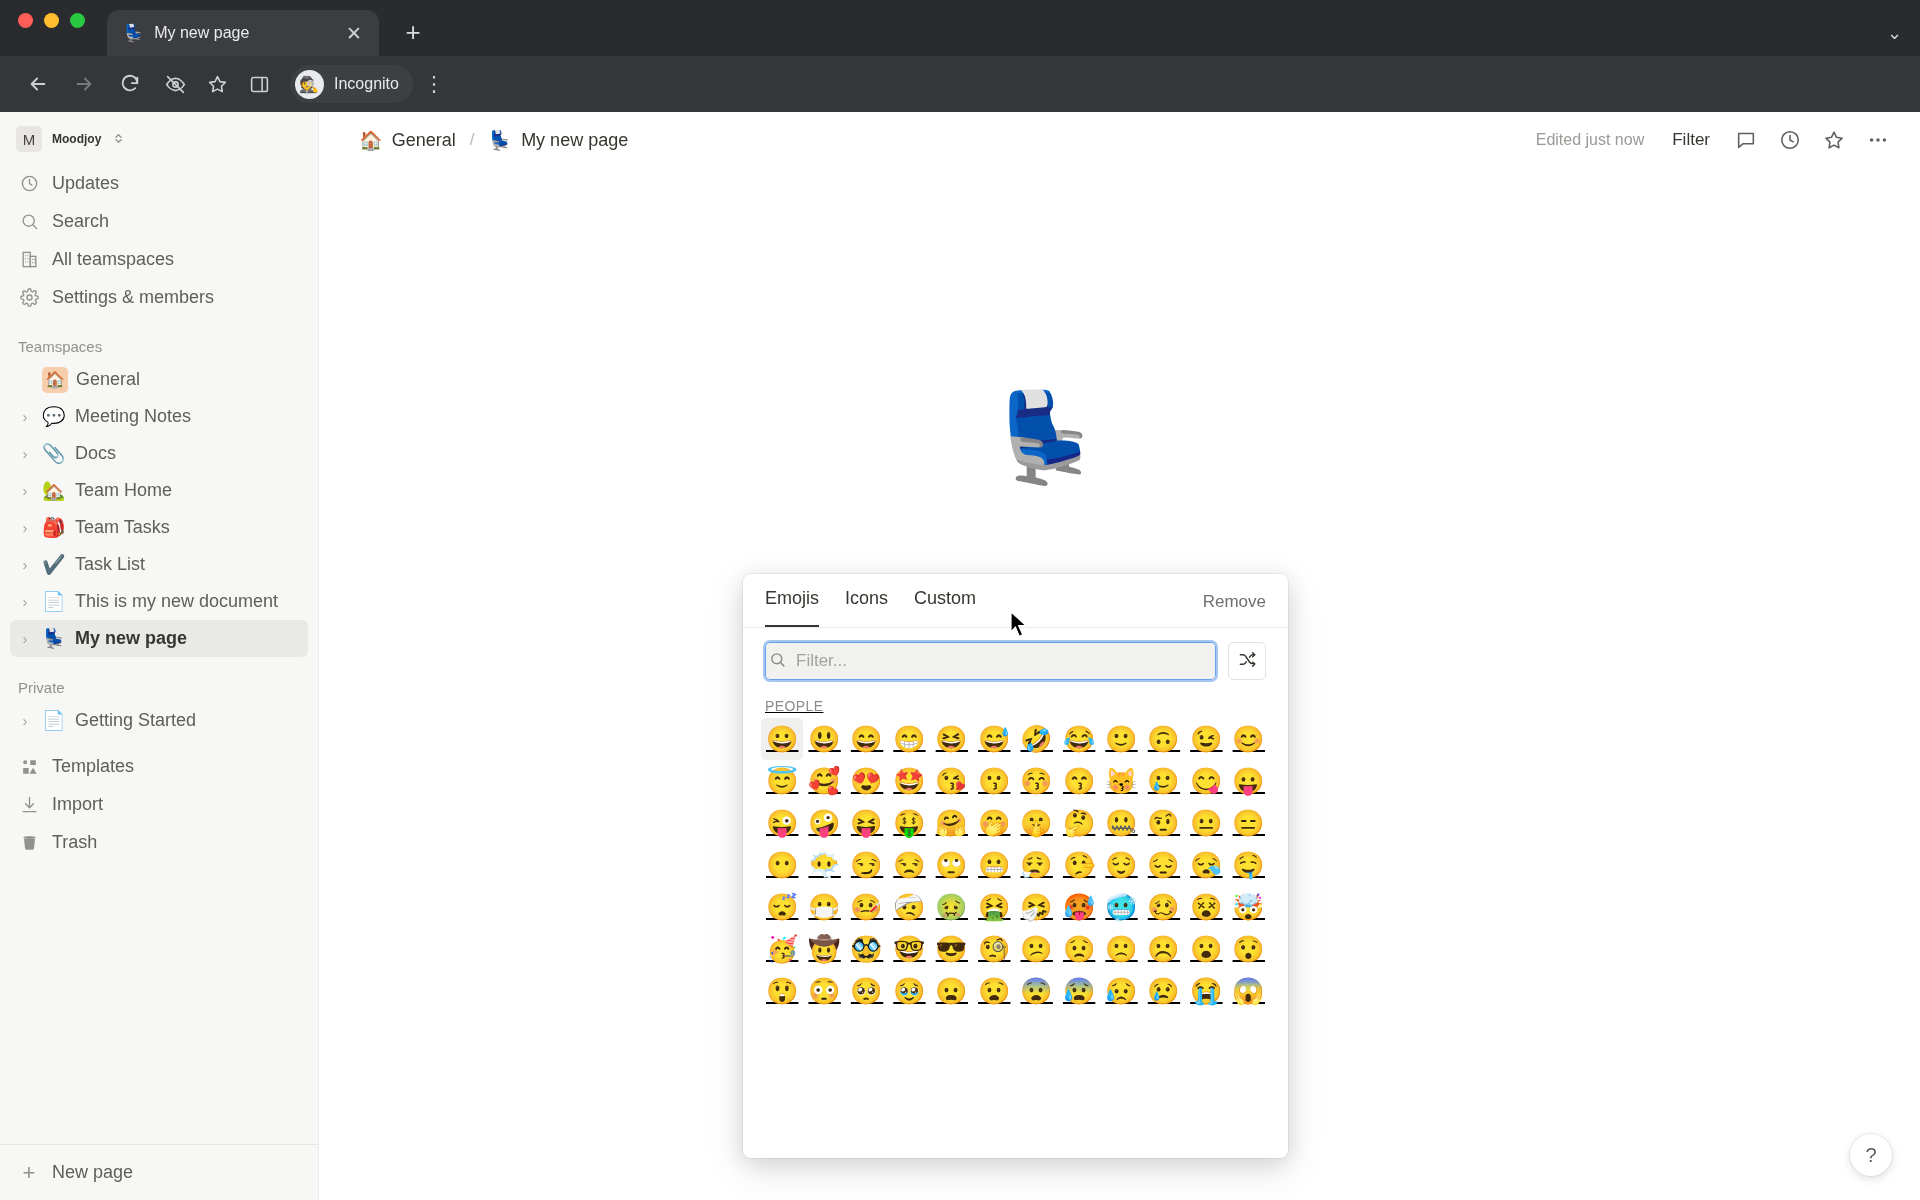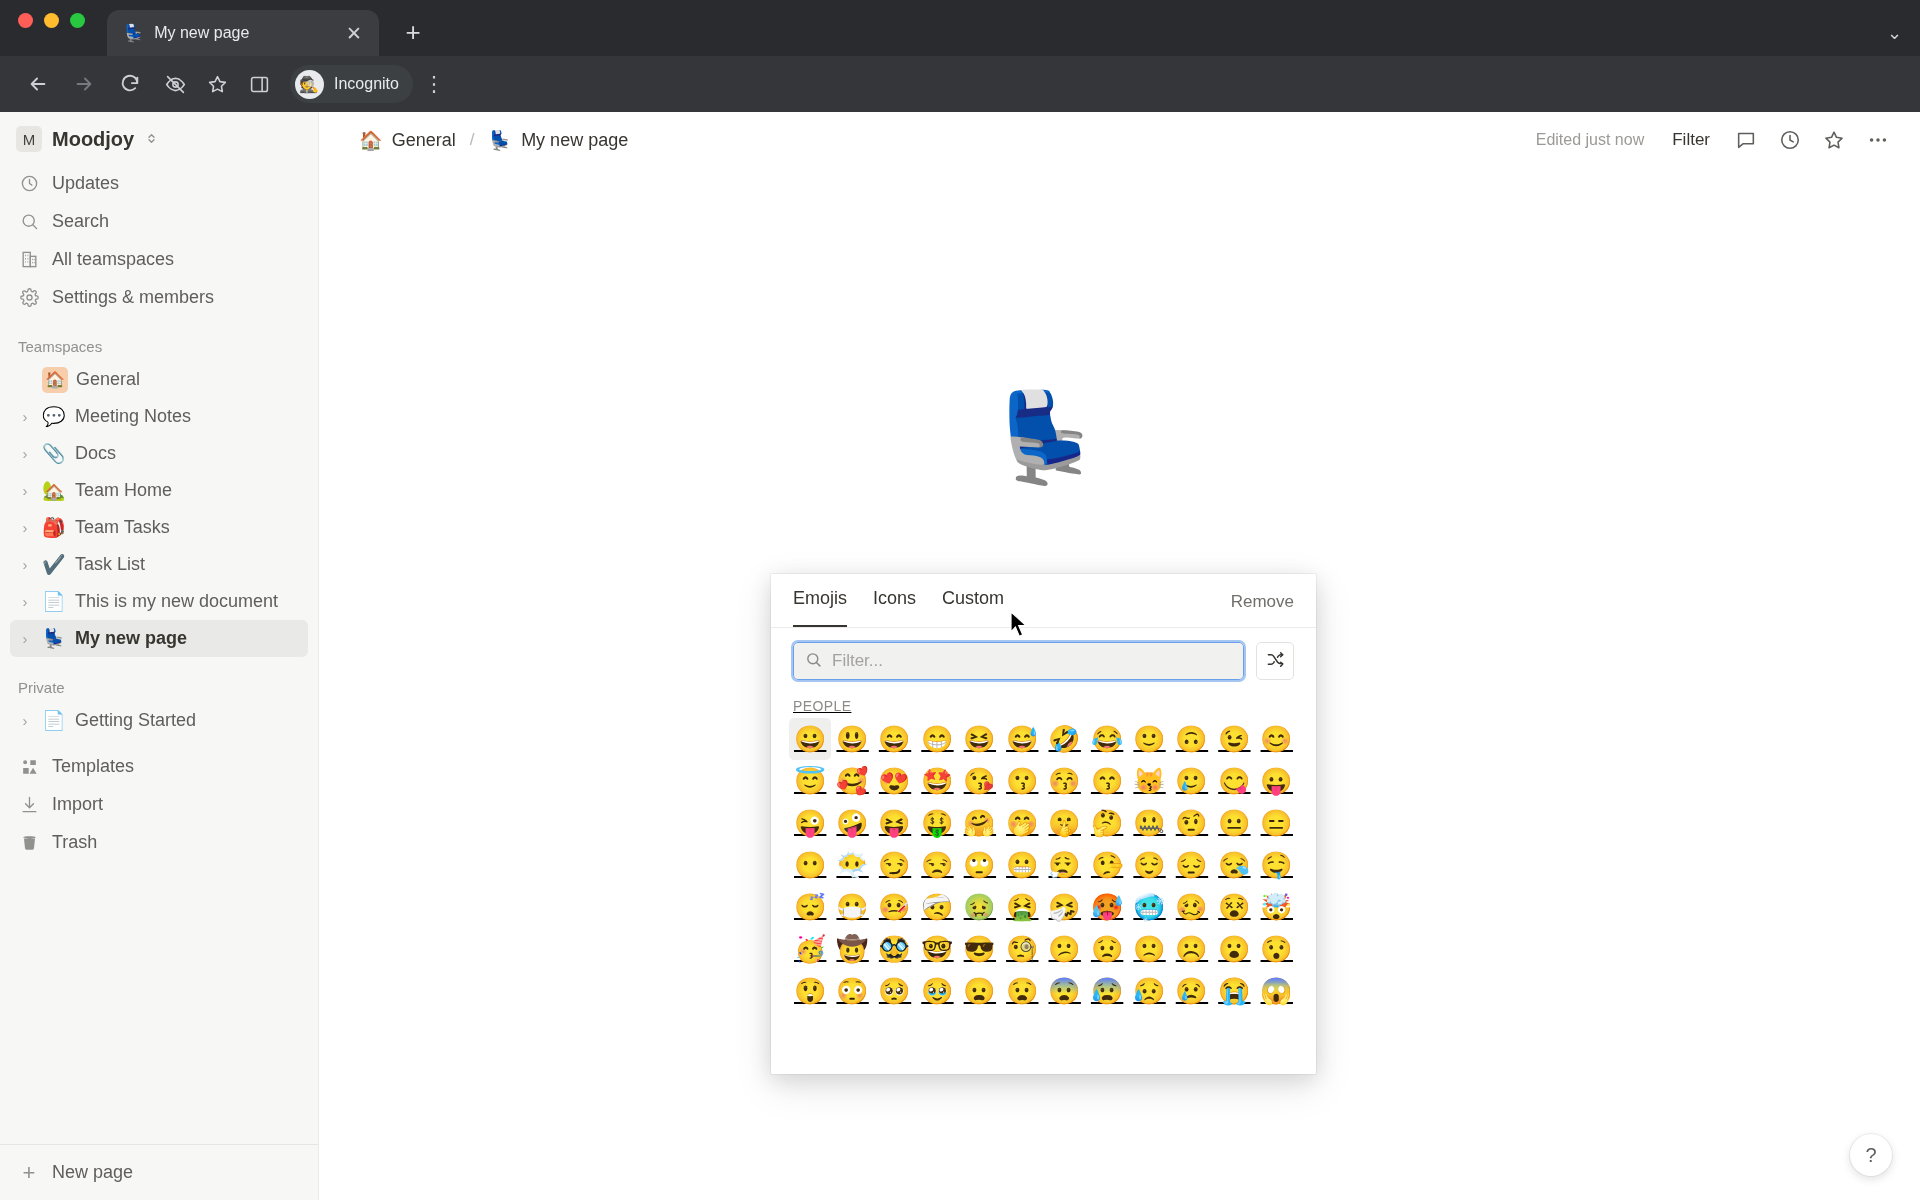--- a/index.html
+++ b/index.html
@@ -94,21 +94,21 @@
     display: flex; flex-direction: column; flex: none; position: relative;
   }
   .ws-header {
     display: flex; align-items: center; gap: 10px; padding: 14px 14px 10px 16px;
   }
   .ws-avatar {
     width: 26px; height: 26px; border-radius: 5px; background: #e7e6e3;
     display: flex; align-items: center; justify-content: center;
     font-size: 15px; color: #45413c;
   }
-  .ws-name { font-size: 20px; font-weight: bold; color: #373530; }
+  .ws-name { font-size: 12px; font-weight: bold; color: #373530; }
   .ws-chevrons { color: #91918e; font-size: 14px; line-height: 0.8; }
 
   .nav-list { padding: 2px 10px 0 10px; }
   .nav-item {
     display: flex; align-items: center; gap: 12px; height: 38px;
     padding: 0 8px; border-radius: 6px; cursor: pointer;
   }
   .nav-item .label { font-size: 18px; color: #5f5e5b; white-space: nowrap; }
   .nav-ico {
     width: 22px; height: 22px; display: flex; align-items: center; justify-content: center;
@@ -164,22 +164,22 @@
 
   .page-area { position: relative; height: calc(100% - 56px); }
 
   .page-icon {
     position: absolute; left: 672px; top: 226px; font-size: 88px; line-height: 1;
     user-select: none;
   }
 
   
   .picker {
-    position: absolute; left: 452px; top: 406px; width: 545px; height: 500px;
-    background: #ffffff; border-radius: 1px;
+    position: absolute; left: 424px; top: 406px; width: 545px; height: 584px;
+    background: #ffffff; border-radius: 8px;
     box-shadow: 0 0 0 1px rgba(15,15,15,0.05), 0 5px 22px rgba(15,15,15,0.12), 0 12px 40px rgba(15,15,15,0.10);
     display: flex; flex-direction: column; overflow: hidden;
   }
   .picker-head {
     display: flex; align-items: center; padding: 14px 22px 0 22px; border-bottom: 1px solid #ecebe9;
     height: 54px;
   }
   .ptabs { display: flex; gap: 26px; height: 100%; }
   .ptab {
     font-size: 18px; color: #37352f; position: relative; padding-bottom: 11px; cursor: pointer;
@@ -188,21 +188,21 @@
     content: ""; position: absolute; left: 0; right: 0; bottom: 0;
     height: 2.5px; background: #37352f;
   }
   .premove {
     margin-left: auto; font-size: 17px; color: #706f6c; padding-bottom: 11px; cursor: pointer;
   }
 
   .picker-search { display: flex; align-items: center; gap: 12px; padding: 14px 22px 10px 22px; }
   .search-wrap {
     flex: 1; height: 38px; background: #f1f1ef; border-radius: 5px;
-    display: flex; align-items: center; gap: 10px; padding: 0 12px;
+    display: flex; align-items: center; gap: 10px; padding: 0 4px;
     outline: 2px solid #a5c6f2; outline-offset: 0px;
     box-shadow: 0 0 0 1px #6aa0ea inset;
   }
   .search-wrap svg { width: 17px; height: 17px; stroke: #8b8a87; fill: none; stroke-width: 2; }
   .search-input {
     border: none; background: transparent; outline: none; flex: 1;
     font-size: 17px; color: #37352f; font-family: "Liberation Sans", sans-serif;
   }
   .search-input::placeholder { color: #a3a29e; }
   .shuffle-btn {

